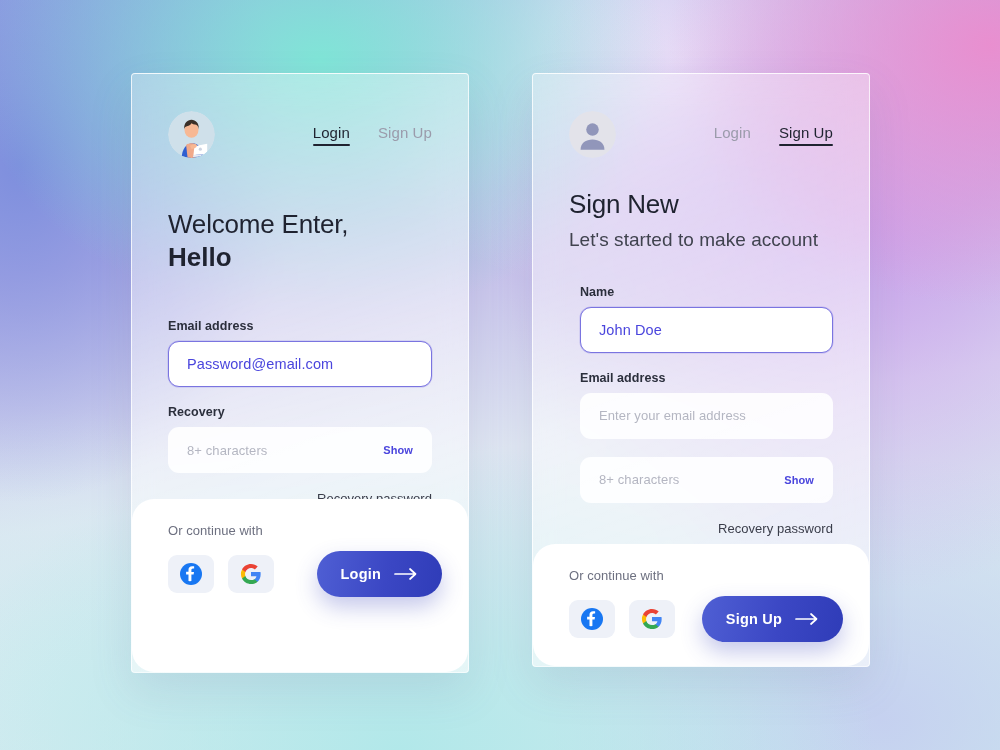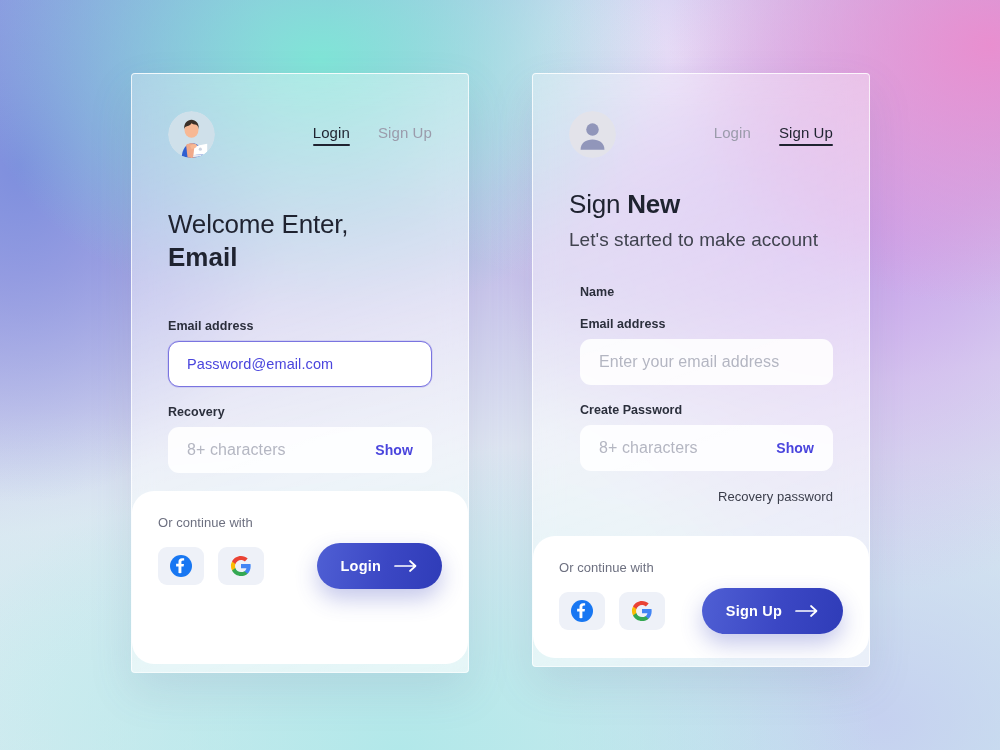--- a/index.html
+++ b/index.html
@@ -91,21 +91,21 @@
   #card-login .heading-block { margin-top: 50px; }
   #card-signup .heading-block { margin-top: 30px; }
 
   .title-big {
     font-size: 26px;
     line-height: 1.25;
     color: #1f2330;
     font-weight: 400;
     letter-spacing: -0.2px;
   }
-  .title-big b { font-weight: 700; text-align: right; }
+  .title-big b { font-weight: 400; text-align: right; }
   .title-line2 { font-size: 26px; font-weight: 700; color: #1f2330; line-height: 1.25; }
 
   .subtitle {
     margin-top: 8px;
     font-size: 19px;
     color: #40434f;
     letter-spacing: 0.05px;
   }
 
   
@@ -140,49 +140,49 @@
   }
   .input-box.plain { background: rgba(255,255,255,0.88); }
 
   .input-value {
     font-size: 14.5px;
     color: #4a45dd;
     letter-spacing: 0.1px;
     flex: 1;
   }
   .input-placeholder {
-    font-size: 16px;
+    font-size: 13px;
     color: #b4b6c2;
     letter-spacing: 0.1px;
     flex: 1;
   }
   .show-link {
-    font-size: 14px;
+    font-size: 11px;
     font-weight: 700;
     color: #4a45dd;
     cursor: pointer;
     letter-spacing: 0.1px;
   }
 
   .recovery {
     margin-top: 14px;
     text-align: right;
     font-size: 13px;
     color: #3a3d4a;
     cursor: pointer;
     letter-spacing: 0.05px;
   }
 
   
   .bottom-panel {
     position: absolute;
-    left: 0; right: 0; bottom: 8px;
+    left: 0; right: 0; bottom: 0;
     background: #ffffff;
     border-radius: 22px 22px 22px 22px;
-    padding: 24px 26px 0 26px;
+    padding: 24px 26px 0 36px;
   }
   #card-login  .bottom-panel { height: 173px; }
   #card-signup .bottom-panel { height: 122px; }
 
   .continue-label {
     font-size: 13px;
     color: #6d7080;
     letter-spacing: 0.05px;
     margin-bottom: 13px;
   }
@@ -257,21 +257,21 @@
       </svg>
 
       <div class="tabs">
         <div class="tab active">Login</div>
         <div class="tab">Sign Up</div>
       </div>
     </div>
 
     <div class="heading-block">
       <div class="title-big">Welcome Enter,</div>
-      <div class="title-line2">Email</div>
+      <div class="title-line2">Hello</div>
     </div>
 
     <div class="fields">
 
       <div class="field">
         <div class="field-label">Email address</div>
         <div class="input-box focused">
           <span class="input-value">Password@email.com</span>
         </div>
       </div>
@@ -337,31 +337,33 @@
 
     <div class="heading-block">
       <div class="title-big"><span>Sign </span><b>New</b></div>
       <div class="subtitle">Let's started to make account</div>
     </div>
 
     <div class="fields">
 
       <div class="field">
         <div class="field-label">Name</div>
+        <div class="input-box focused">
+          <span class="input-value">John Doe</span>
+        </div>
       </div>
 
       <div class="field">
         <div class="field-label">Email address</div>
         <div class="input-box plain">
           <span class="input-placeholder">Enter your email address</span>
         </div>
       </div>
 
       <div class="field">
-        <div class="field-label">Create Password</div>
         <div class="input-box plain">
           <span class="input-placeholder">8+ characters</span>
           <span class="show-link">Show</span>
         </div>
       </div>
 
       <div class="recovery">Recovery password</div>
     </div>
 
     <div class="bottom-panel">

